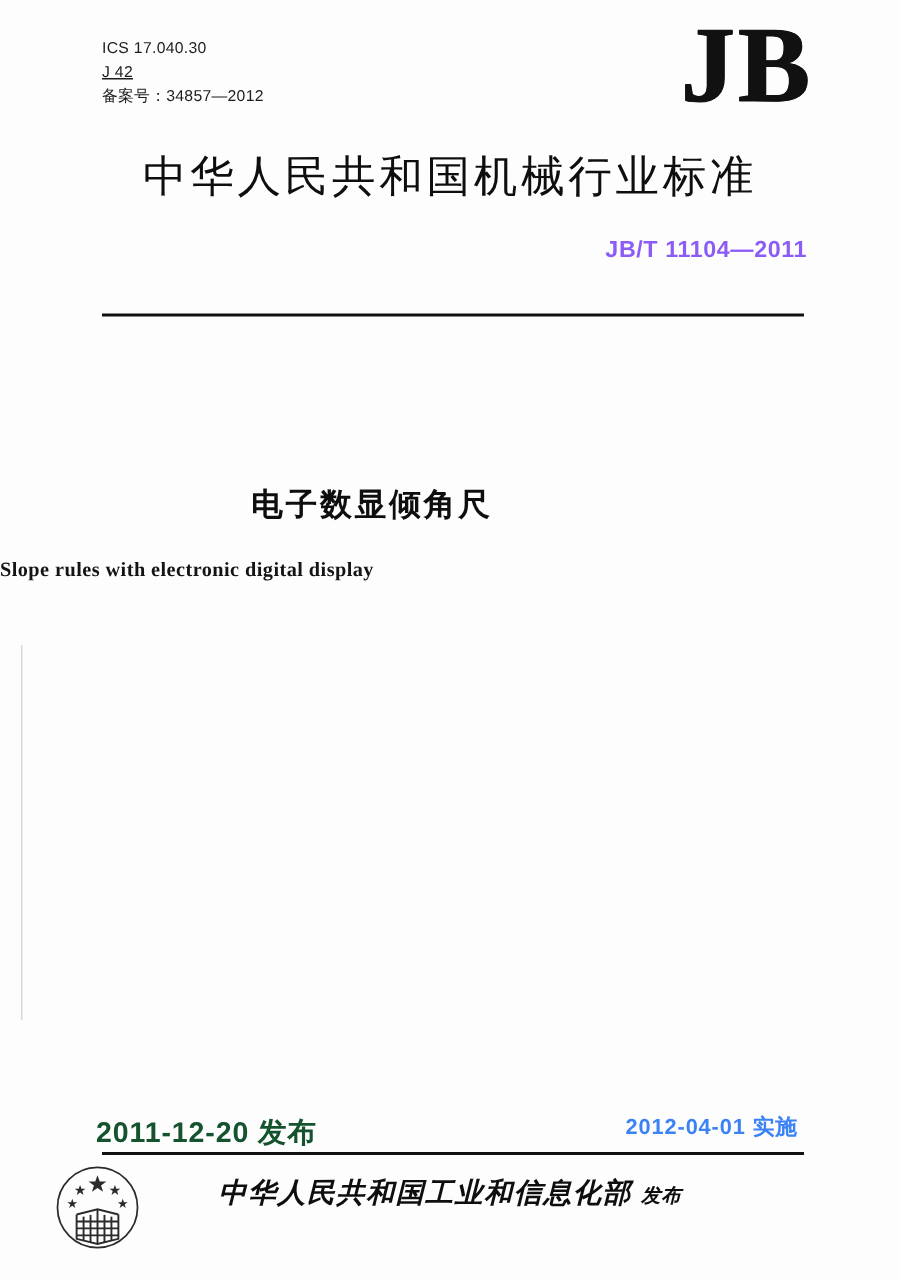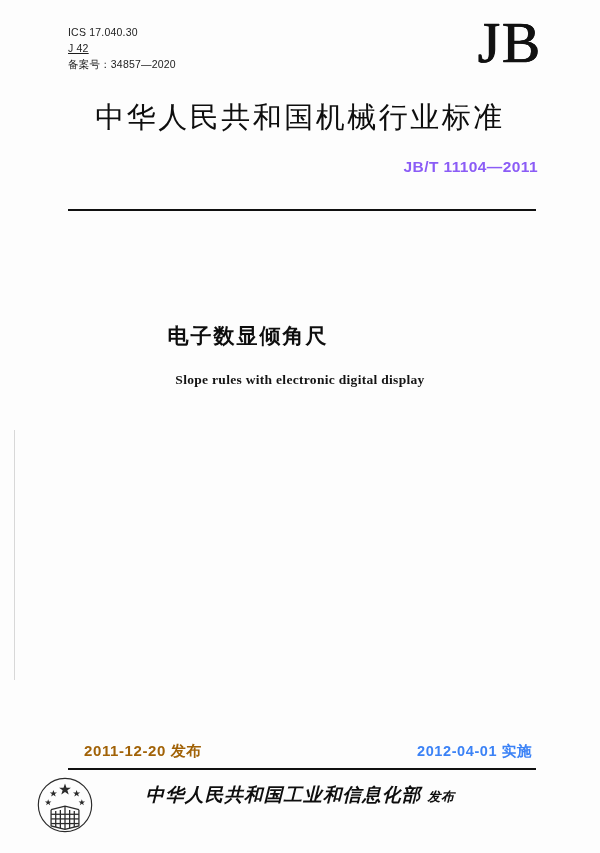--- a/index.html
+++ b/index.html
@@ -38,22 +38,22 @@
   }
   .code-ics { font-size: 10.5px; }
   .code-j { font-size: 10.5px; text-decoration: underline; }
   .code-record { font-size: 10.5px; }
 
   .jb-logo {
     position: absolute;
     top: 12px;
     right: 58px;
     font-family: "Liberation Serif", serif;
-    font-weight: normal;
-    font-size: 57px;
+    font-weight: bold;
+    font-size: 72px;
     line-height: 62px;
     letter-spacing: 2px;
     color: #111;
     -webkit-text-stroke: 0.6px #111;
     text-shadow: 0.6px 0 0 #2a2a2a, -0.4px 0 0 #2a2a2a;
   }
 
   
   .std-title {
     position: absolute;
@@ -99,21 +99,21 @@
     font-weight: bold;
     font-size: 21px;
     letter-spacing: 2px;
     color: #0e0e0e;
   }
   .doc-title-en {
     position: absolute;
     top: 372px;
     left: 0;
     width: 600px;
-    text-align: center;
+    text-align: left;
     font-family: "Liberation Serif", serif;
     font-weight: bold;
     font-size: 13.5px;
     letter-spacing: 0.3px;
     color: #141414;
   }
 
   
   .scan-line {
     position: absolute;
@@ -121,26 +121,26 @@
     left: 14px;
     width: 1px;
     height: 250px;
     background: #d8d8d8;
   }
 
   
   .date-issue {
     position: absolute;
     top: 742px;
-    left: 84px;
-    font-family: "Liberation Sans", sans-serif;
-    font-weight: bold;
-    font-size: 15px;
+    left: 64px;
+    font-family: "Liberation Sans", sans-serif;
+    font-weight: bold;
+    font-size: 19px;
     letter-spacing: 0.6px;
-    color: #a16207;
+    color: #14532d;
   }
   .date-impl {
     position: absolute;
     top: 742px;
     right: 68px;
     font-family: "Liberation Sans", sans-serif;
     font-weight: bold;
     font-size: 14.5px;
     letter-spacing: 0.6px;
     color: #3b82f6;
@@ -184,21 +184,21 @@
   }
 </style>
 </head>
 <body>
 
 <div class="page">
 
   <div class="header-codes">
     <div class="code-ics">ICS 17.040.30</div>
     <div class="code-j">J 42</div>
-    <div class="code-record">备案号：34857—2020</div>
+    <div class="code-record">备案号：34857—2012</div>
   </div>
 
   <div class="jb-logo">JB</div>
 
   <div class="std-title">中华人民共和国机械行业标准</div>
 
   <div class="std-number">JB/T 11104—2011</div>
 
   <div class="rule-top"></div>
 

